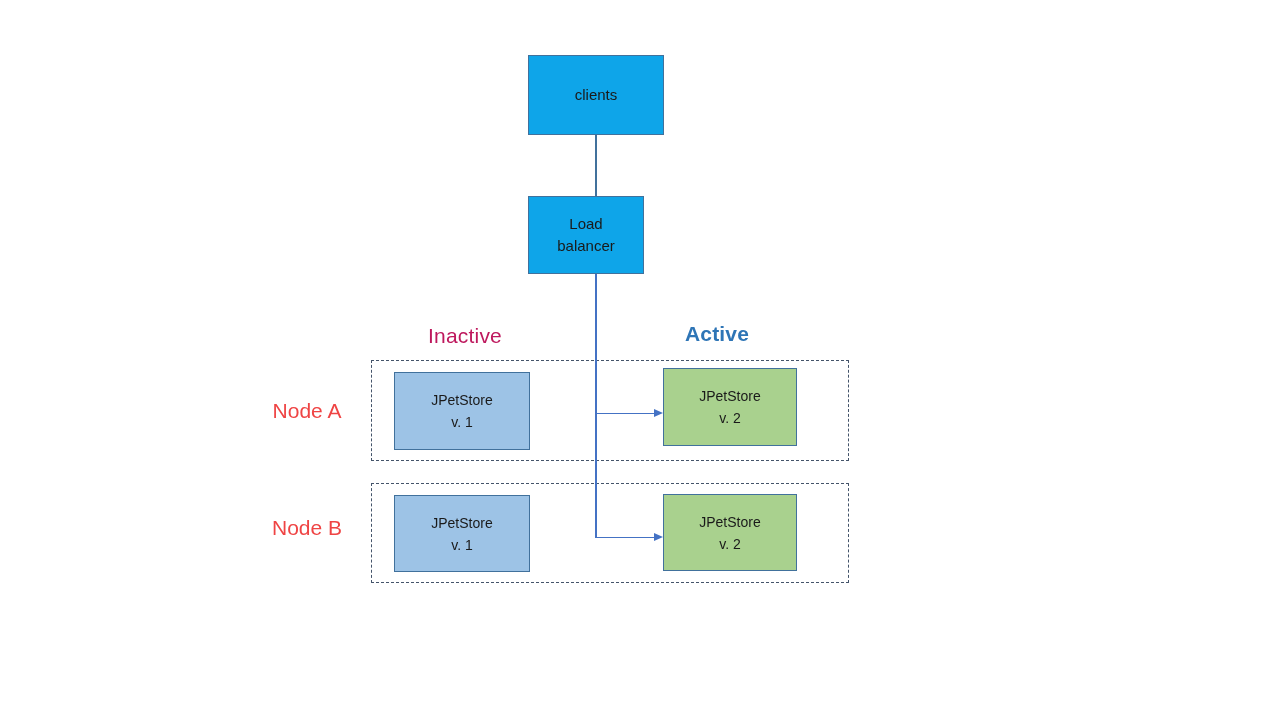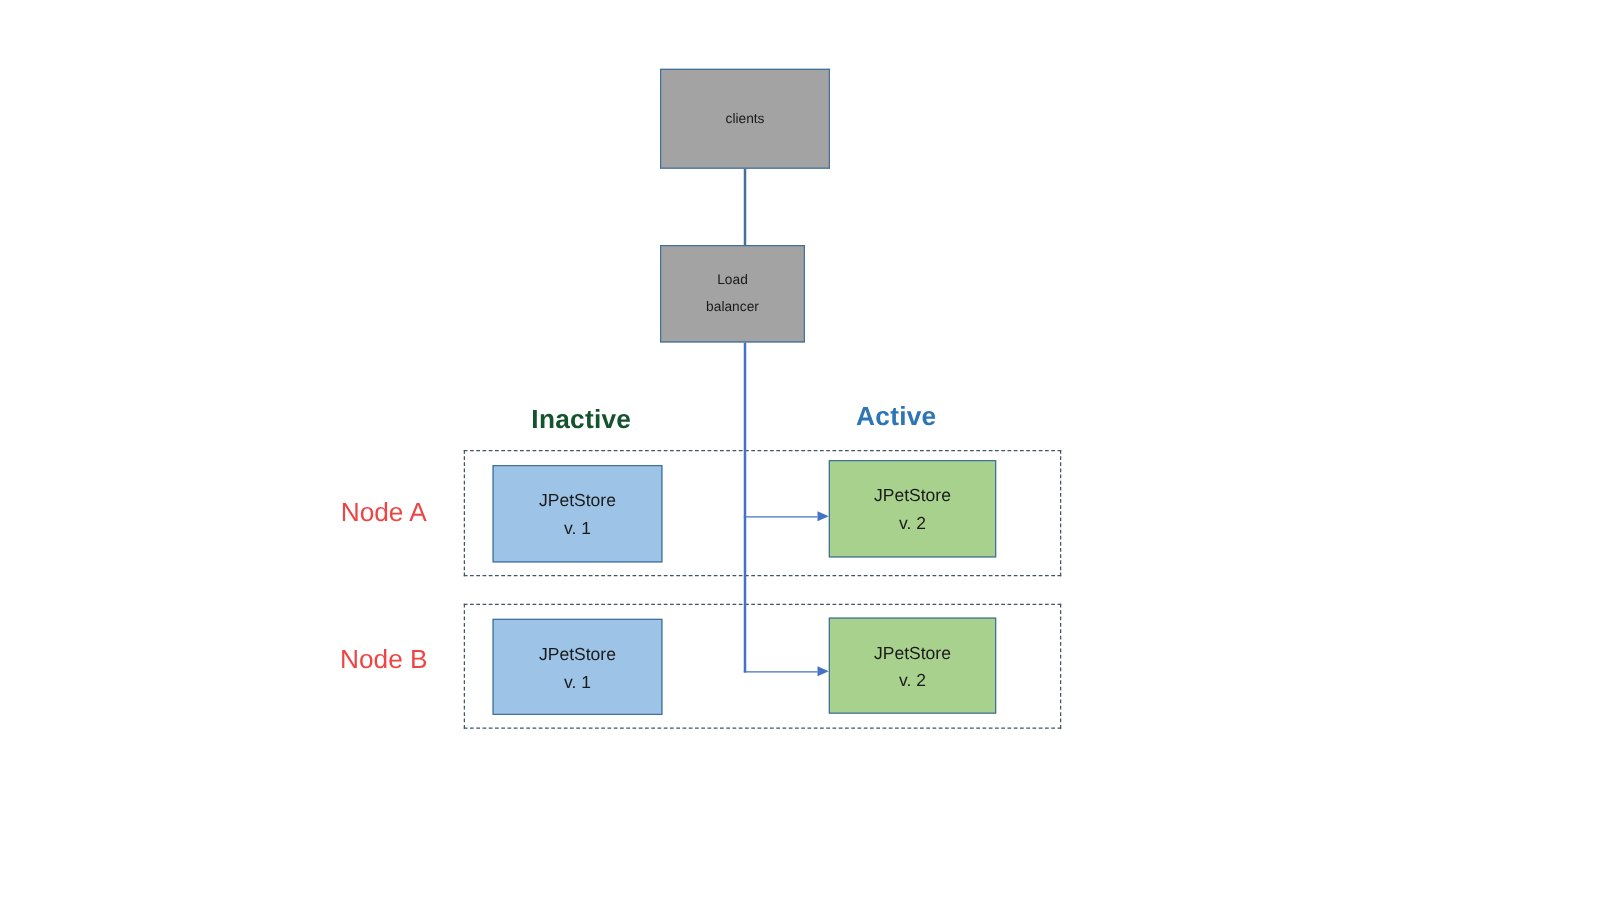--- a/index.html
+++ b/index.html
@@ -1,39 +1,39 @@
 <!DOCTYPE html>
 <html><head>
 <meta charset="utf-8">
 <style>
   html,body{margin:0;padding:0;background:#fff;}
   #canvas{
     position:relative;width:1280px;height:720px;background:#ffffff;overflow:hidden;
     font-family:"Liberation Sans",sans-serif;color:#1a1a1a;
   }
   .box{
-    position:absolute;border:1.5px solid #41719C;background:#a3a3a3;
+    position:absolute;border:1.5px solid #41719C;background:#0ea5e9;
     display:flex;align-items:center;justify-content:center;text-align:center;
-    font-size:11px;line-height:22px;white-space:pre-line;box-sizing:border-box;
+    font-size:15px;line-height:22px;white-space:pre-line;box-sizing:border-box;
   }
   .app-box{
     position:absolute;border:1.5px solid #41719C;
     display:flex;align-items:center;justify-content:center;text-align:center;
     font-size:14px;line-height:22px;white-space:pre-line;box-sizing:border-box;
   }
   .fill-inactive{background:#9DC3E6;}
   .fill-active{background:#A9D18E;}
   .dashed-rect{
     position:absolute;border:1.5px dashed #44546A;background:transparent;box-sizing:border-box;
   }
   .col-label{
     position:absolute;font-size:21px;letter-spacing:0.2px;
     transform:translateX(-50%);white-space:nowrap;
   }
-  .col-inactive{color:#14532d;font-weight:bold;}
+  .col-inactive{color:#be185d;}
   .col-active{color:#2E75B6;}
   .node-label{
     position:absolute;font-size:21px;color:#ef4444;
     transform:translateX(-50%);white-space:nowrap;
   }
   .line{position:absolute;background:#41719C;}
   .conn{position:absolute;background:#4472C4;}
   .arrowhead{
     position:absolute;width:0;height:0;
     border-left:9px solid #4472C4;border-top:4.5px solid transparent;border-bottom:4.5px solid transparent;

